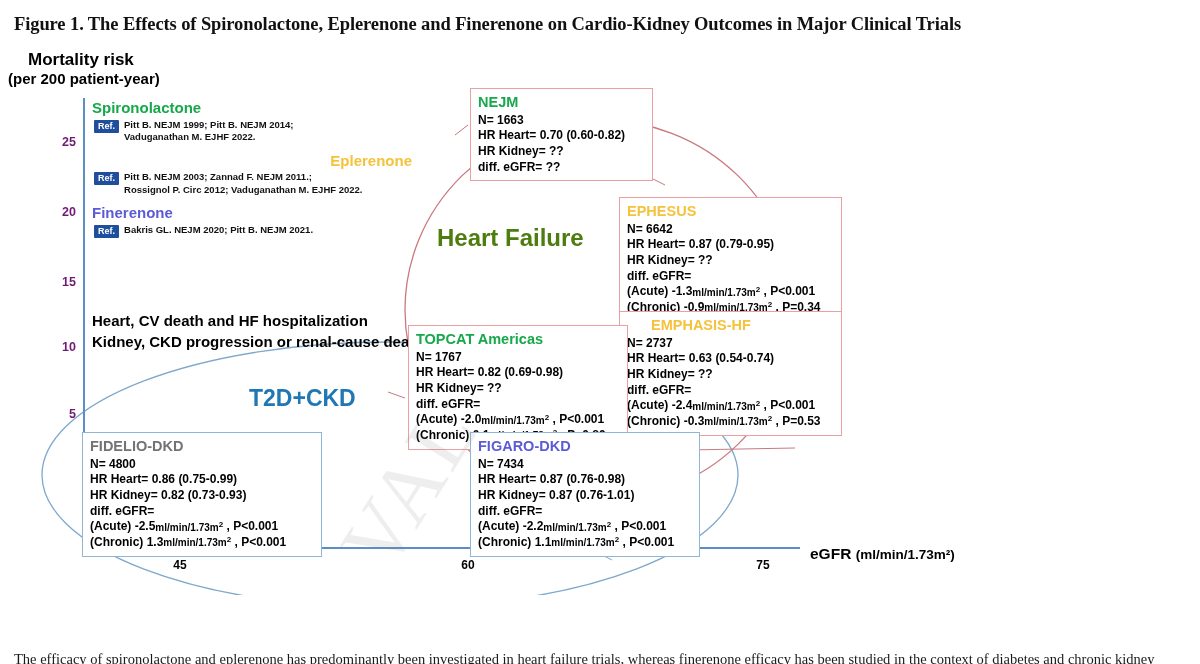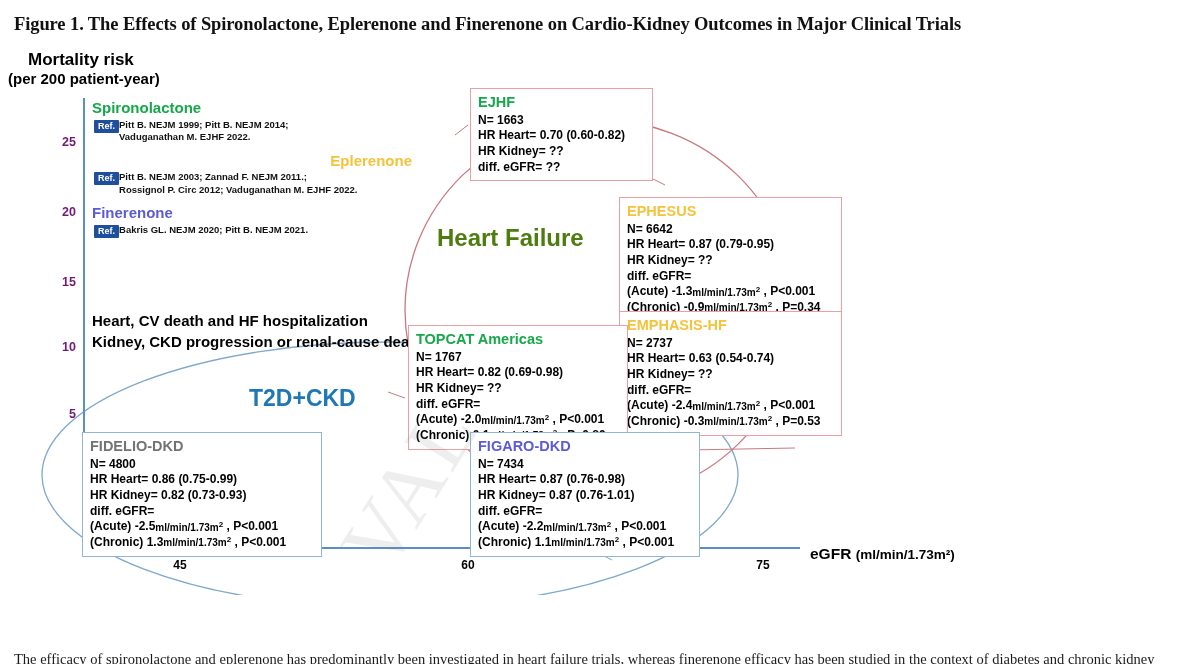--- a/index.html
+++ b/index.html
@@ -29,21 +29,21 @@
          width:26px;color:#701a75;}
   .xtick{position:absolute;font-size:12px;font-weight:bold;text-align:center;
          width:40px;color:#000;}
   #xaxis-label{position:absolute;left:810px;top:505px;font-size:15.5px;
                font-weight:bold;white-space:nowrap;}
   #xaxis-label .unit{font-size:13.5px;}
 
   
   .legend{position:absolute;left:92px;top:58px;width:320px;}
   .legend-drug{font-size:15px;font-weight:bold;line-height:1.1;margin-top:2px;}
-  .legend-ref{display:flex;align-items:flex-start;margin:2px 0 9px 2px;}
+  .legend-ref{display:flex;align-items:flex-start;gap:5px;margin:2px 0 9px 2px;}
   .ref-badge{background:#1F4E9C;color:#fff;font-size:9px;font-weight:bold;
              padding:1px 4px 1px 4px;line-height:1.25;border-radius:1px;
              flex:0 0 auto;margin-top:1px;}
   .ref-text{font-size:9.5px;font-weight:bold;line-height:1.32;color:#111;}
   .outcome-defs{position:absolute;left:92px;top:270px;font-size:15px;
                 font-weight:bold;line-height:1.42;color:#000;}
 
   
   .ellipse-label{position:absolute;font-weight:bold;white-space:nowrap;}
   #hf-label{left:437px;top:184px;font-size:24px;color:#4d7c0f;}
@@ -138,37 +138,37 @@
 
   <div class="outcome-defs" id="outcome-defs">
       <div>Heart, CV death and HF hospitalization</div>
       <div>Kidney, CKD progression or renal-cause death</div>
     </div>
 
   <div class="ellipse-label" id="hf-label">Heart Failure</div>
   <div class="ellipse-label" id="t2d-label">T2D+CKD</div>
 
   <div class="trial-box hf" id="box-rales" style="left:470px;top:48px;width:168px;">
-      <div class="trial-name" style="color: rgb(23, 168, 75);">EJHF</div>
+      <div class="trial-name" style="color: rgb(23, 168, 75);">NEJM</div>
       <div class="trial-line">N= 1663</div>
       <div class="trial-line">HR Heart= 0.70 (0.60-0.82)</div>
       <div class="trial-line">HR Kidney= ??</div>
       <div class="trial-line">diff. eGFR= ??</div>
     </div>
   <div class="trial-box hf" id="box-ephesus" style="left:619px;top:157px;width:208px;">
       <div class="trial-name" style="color: rgb(245, 194, 59);">EPHESUS</div>
       <div class="trial-line">N= 6642</div>
       <div class="trial-line">HR Heart= 0.87 (0.79-0.95)</div>
       <div class="trial-line">HR Kidney= ??</div>
       <div class="trial-line">diff. eGFR=</div>
       <div class="trial-line">(Acute) -1.3<span class="sm">ml/min/1.73m<sup>2</sup></span> , P&lt;0.001</div>
       <div class="trial-line">(Chronic) -0.9<span class="sm">ml/min/1.73m<sup>2</sup></span> , P=0.34</div>
     </div>
   <div class="trial-box hf" id="box-emphasis-hf" style="left:619px;top:271px;width:208px;">
-      <div class="trial-name" style="color: rgb(245, 194, 59);">EMPHASIS-HF</div>
+      <div class="trial-name" style="color: rgb(245, 194, 59); margin-left: 24px;">EMPHASIS-HF</div>
       <div class="trial-line">N= 2737</div>
       <div class="trial-line">HR Heart= 0.63 (0.54-0.74)</div>
       <div class="trial-line">HR Kidney= ??</div>
       <div class="trial-line">diff. eGFR=</div>
       <div class="trial-line">(Acute) -2.4<span class="sm">ml/min/1.73m<sup>2</sup></span> , P&lt;0.001</div>
       <div class="trial-line">(Chronic) -0.3<span class="sm">ml/min/1.73m<sup>2</sup></span> , P=0.53</div>
     </div>
   <div class="trial-box hf" id="box-topcat-americas" style="left:408px;top:285px;width:205px;">
       <div class="trial-name" style="color: rgb(23, 168, 75);">TOPCAT Americas</div>
       <div class="trial-line">N= 1767</div>

